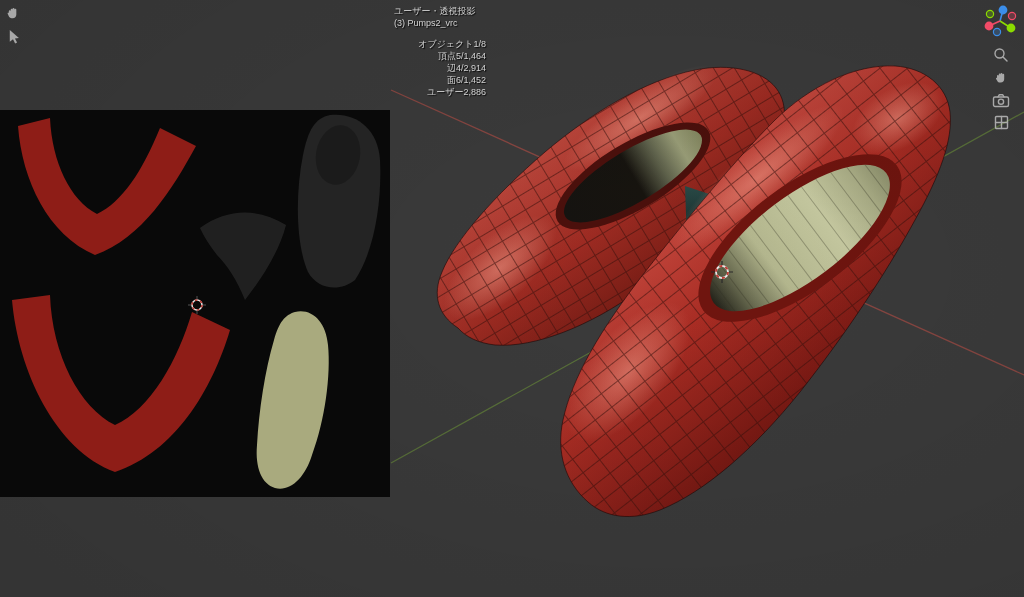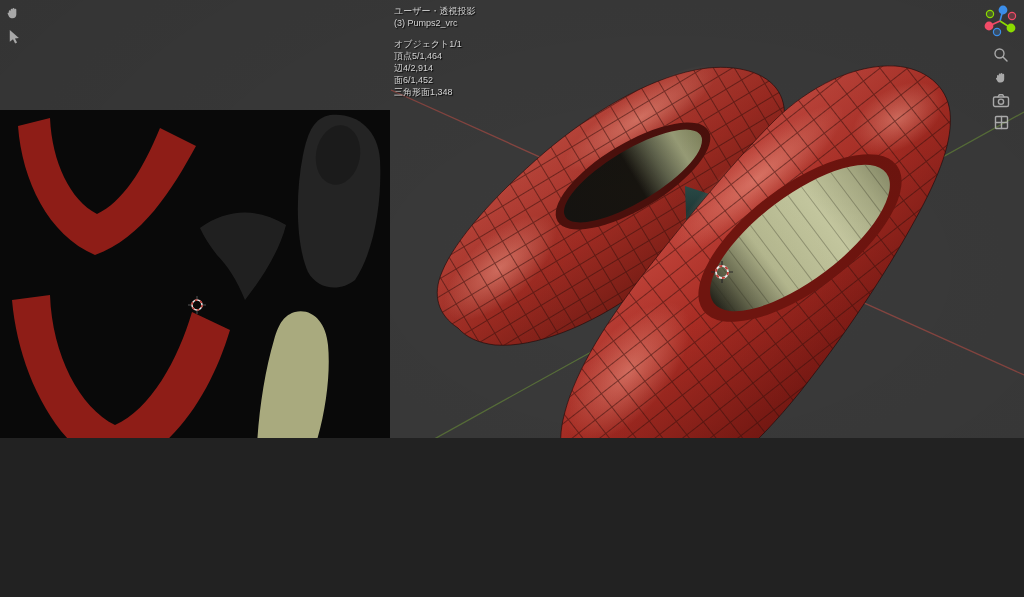--- a/index.html
+++ b/index.html
@@ -1,33 +1,33 @@
 <!DOCTYPE html>
 <html style="--viewport-bg: #3b3b3b; --uv-bg: #090909; --uv-red: #8e1d17; --uv-dark-gray: #242424; --uv-darker-gray: #1b1b1b; --uv-olive: #a9aa7e; --axis-green: #5f7a3a; --axis-red: #9c4a44; --overlay-text: #d2d2d2; --icon-gray: #bdbdbd; --gizmo-x: #f24b67; --gizmo-y: #8bdc00; --gizmo-z: #3b8eea;"><head>
 <meta charset="utf-8">
 <style>
   html,body{margin:0;padding:0;background:#222;}
   .app{
-    position:relative;width:1024px;height:438px;overflow:hidden;
+    position:relative;width:1024px;height:597px;overflow:hidden;
     background:var(--viewport-bg,#3b3b3b);
     font-family:"Liberation Sans",sans-serif;
   }
   .scene{position:absolute;left:0;top:0;}
   .uv-panel{
     position:absolute;left:0;top:110px;width:390px;height:387px;
     background:var(--uv-bg,#090909);
   }
   .overlay-text{
     position:absolute;left:394px;top:5px;color:var(--overlay-text,#d2d2d2);
     font-size:9px;line-height:12px;text-shadow:1px 1px 1px rgba(0,0,0,.9);
     user-select:none;
   }
   .ov-line{white-space:nowrap;}
   .stats{margin-top:9px;width:92px;}
-  .srow{display:flex;justify-content:flex-start;height:12px;}
+  .srow{display:flex;justify-content:flex-end;height:12px;}
   .sval{text-align:right;}
   .left-tools{position:absolute;left:6px;top:6px;display:flex;flex-direction:column;gap:8px;opacity:.85;}
   .right-tools{position:absolute;right:4px;top:2px;display:flex;flex-direction:column;align-items:center;}
   .right-tools .tool{margin-top:7px;opacity:.85;}
   .icon-stroke{stroke:var(--icon-gray,#bdbdbd);fill:none;stroke-width:1.4;stroke-linecap:round;stroke-linejoin:round;}
   .icon-fill{fill:var(--icon-gray,#bdbdbd);}
 </style>
 </head>
 <body>
 
@@ -163,37 +163,37 @@
       </g>
     </svg>
   </div>
 
   <div class="overlay-text">
     <div class="ov-line">ユーザー・透視投影</div>
     <div class="ov-line">(3) Pumps2_vrc</div>
     <div class="stats">
       <div class="srow">
         <span class="slabel">オブジェクト</span>
-        <span class="sval">1/1</span>
+        <span class="sval">1/8</span>
       </div>
       <div class="srow">
         <span class="slabel">頂点</span>
         <span class="sval">5/1,464</span>
       </div>
       <div class="srow">
         <span class="slabel">辺</span>
         <span class="sval">4/2,914</span>
       </div>
       <div class="srow">
         <span class="slabel">面</span>
         <span class="sval">6/1,452</span>
       </div>
       <div class="srow">
-        <span class="slabel">三角形面</span>
-        <span class="sval">1,348</span>
+        <span class="slabel">ユーザー</span>
+        <span class="sval">2,886</span>
       </div>
     </div>
   </div>
 
   <div class="left-tools">
     <svg width="15" height="15" viewBox="0 0 16 16">
       <path class="icon-fill" d="M3 8 V5.5 a1 1 0 0 1 2 0 V4 a1 1 0 0 1 2 0 V3 a1 1 0 0 1 2 0 v1 a1 1 0 0 1 2 0 v5 c0 2.5 -1.5 4 -4 4 h-1 c-1.5 0 -2.5 -.8 -3 -2 L1.8 8.4 c-.5 -1 .7 -1.8 1.4 -1 Z"></path>
     </svg>
     <svg width="14" height="15" viewBox="0 0 12 14">
       <path class="icon-fill" d="M3 1 L3 12 L6 9.5 L8 13.5 L9.8 12.6 L7.8 8.8 L11.5 8.3 Z"></path>

